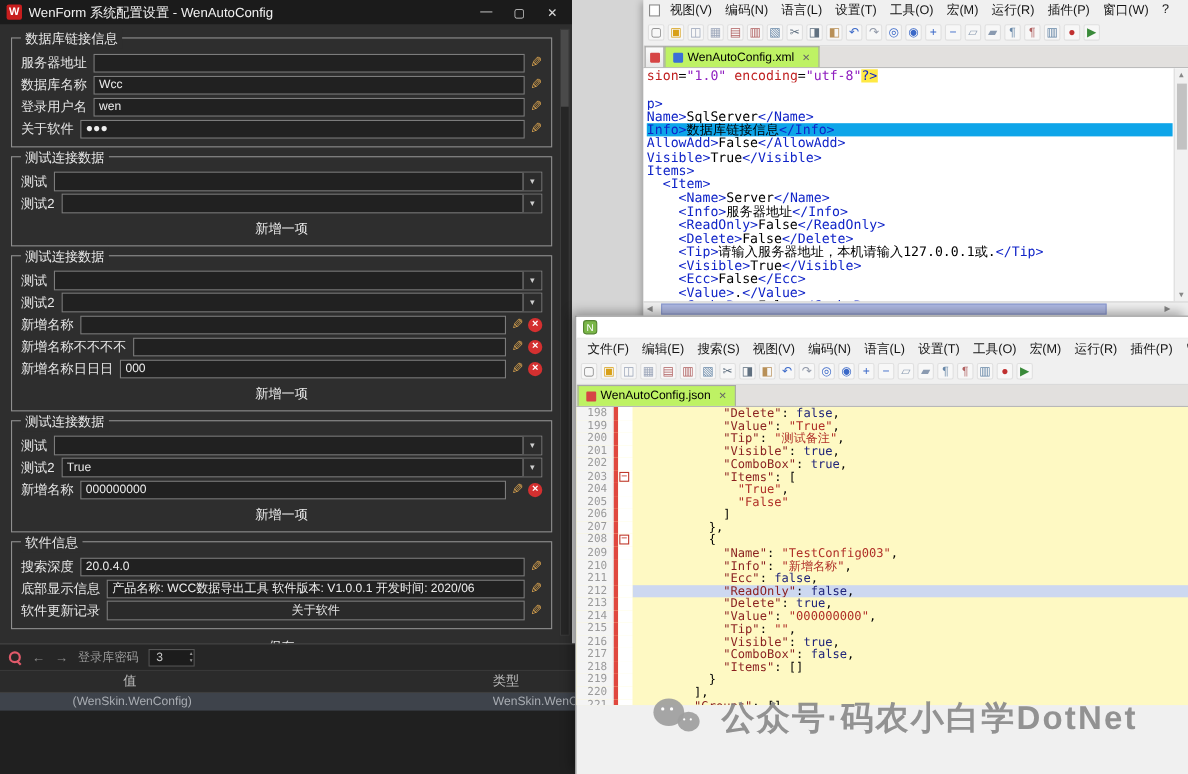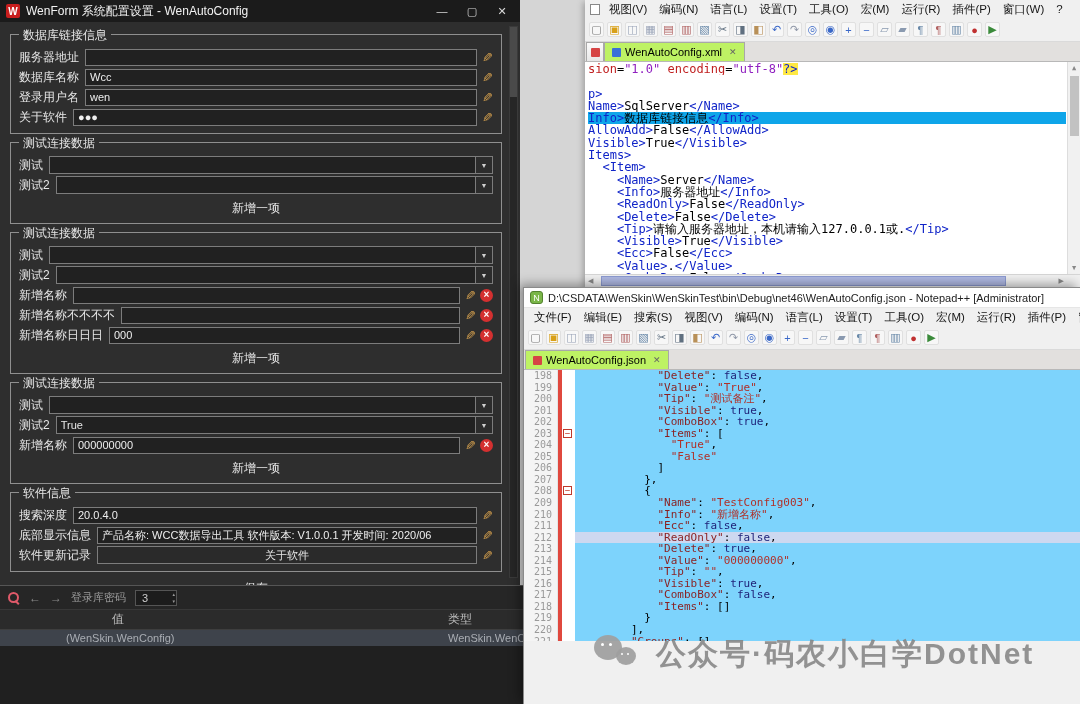--- a/index.html
+++ b/index.html
@@ -72,34 +72,34 @@
 .sel-line{background:#0ea5e9}
 .vscroll{position:absolute;right:0;top:0;bottom:0;width:13px;background:#f1f1f1;border-left:1px solid #ddd;display:flex;flex-direction:column;align-items:center;justify-content:space-between;font-size:7px;color:#888}
 .vthumb{position:absolute;left:2px;top:14px;width:9px;height:60px;background:#c2c2c2}
 .hscroll{height:13px;background:#f0f0f0;border-top:1px solid #d6d6d6;position:relative;font-size:7px;color:#888}
 .hthumb{position:absolute;left:16px;top:1px;height:10px;width:405px;background:#aeb8e2;border:1px solid #8c9ad0}
 .hscroll .ar{position:absolute;top:2px}
 
 #json-win{left:523px;top:287px;width:557px;height:417px;background:#f0f0f0;border-left:1px solid #8a8a8a;border-top:1px solid #8a8a8a;box-shadow:-4px -3px 10px rgba(0,0,0,.35)}
 .jw-titlebar{height:20px;background:#ffffff;display:flex;align-items:center;gap:5px;padding:0 6px;font-size:11px;color:#222;border-bottom:1px solid #e6e6e6;white-space:nowrap;overflow:hidden}
 .npp-logo{width:13px;height:13px;border-radius:3px;background:#7ab648;border:1px solid #53822f;color:#fff;font-size:9px;display:flex;align-items:center;justify-content:center;flex:none}
-.json-editor{background:#7dd3fc;height:271px;overflow:hidden;font-family:"DejaVu Sans Mono","Liberation Mono",monospace;font-size:11px}
+.json-editor{background:#fef9c3;height:271px;overflow:hidden;font-family:"DejaVu Sans Mono","Liberation Mono",monospace;font-size:11px}
 .jrow{display:flex;height:11.55px;line-height:11.55px;align-items:stretch}
 .jnum{width:34px;flex:none;text-align:right;padding-right:5px;color:#9a9a9a;background:#f4f4f4;font-size:10px;border-right:1px solid #e4e4e4}
 .jchg{width:4px;flex:none;background:#fff}
 .jchg.mod{background:#e0483e}
 .jfold{width:13px;flex:none;background:#fff;position:relative}
 .fold-box{position:absolute;left:1px;top:1px;width:9px;height:9px;border:1px solid #c0392b;background:#fff;color:#c0392b;font-size:9px;line-height:7px;text-align:center}
 .jcode{flex:1;white-space:pre;padding-left:3px;overflow:hidden}
 .jcode.cur{background:#cdd8f0}
 .jkey{color:#8a1f1f}
 .jstr{color:#b03028}
 .jbool{color:#20247a}
 
-#watermark{position:absolute;left:594px;top:633px;display:flex;align-items:flex-end;gap:14px;z-index:50}
+#watermark{position:absolute;left:594px;top:633px;display:flex;align-items:flex-start;gap:14px;z-index:50}
 .wm-text{font-size:30px;font-weight:bold;color:rgba(132,132,132,.88);letter-spacing:2px;white-space:nowrap}
 .wm-icon{position:relative;width:48px;height:42px;flex:none}
 .wm-b{position:absolute;background:rgba(158,158,158,.92);border-radius:50%}
 .wm-b1{width:28px;height:25px;left:0;top:2px}
 .wm-b2{width:20px;height:18px;left:22px;top:14px}
 .wm-b1::before{content:"";position:absolute;left:7px;top:8px;width:3px;height:3px;border-radius:50%;background:#fff;box-shadow:8px 0 0 #fff}
 .wm-b2::before{content:"";position:absolute;left:5px;top:6px;width:2px;height:2px;border-radius:50%;background:#fff;box-shadow:6px 0 0 #fff}
 </style>
 </head>
 <body>
@@ -324,21 +324,20 @@
   <div class="hscroll">
     <span class="ar" style="left:3px">◀</span>
     <div class="hthumb"></div>
     <span class="ar" style="right:16px">▶</span>
   </div>
 </div>
 
 <div id="json-win" class="window">
   <div class="jw-titlebar">
     <span class="npp-logo">N</span>
-    <span>D:\CSDATA\WenSkin\WenSkinTest\bin\Debug\net46\WenAutoConfig.json - Notepad++ [Administrator]</span>
   </div>
   <div class="np-menu" id="json-menu">
       <span class="mi">文件(F)</span>
       <span class="mi">编辑(E)</span>
       <span class="mi">搜索(S)</span>
       <span class="mi">视图(V)</span>
       <span class="mi">编码(N)</span>
       <span class="mi">语言(L)</span>
       <span class="mi">设置(T)</span>
       <span class="mi">工具(O)</span>

